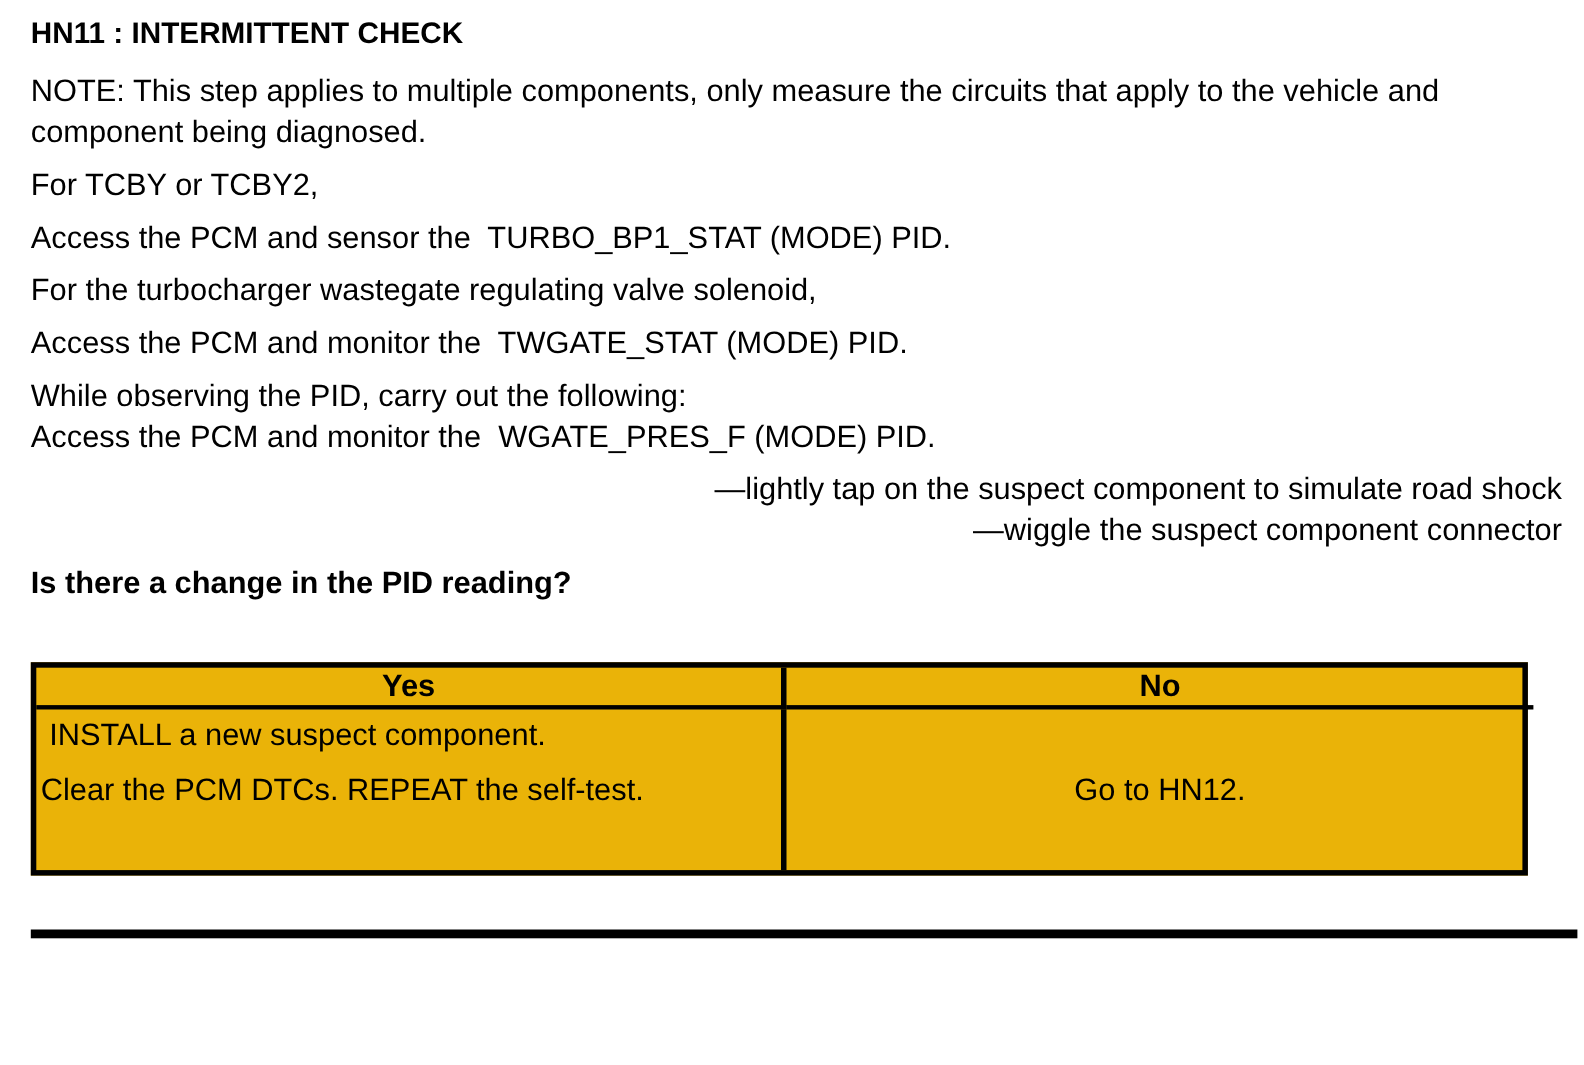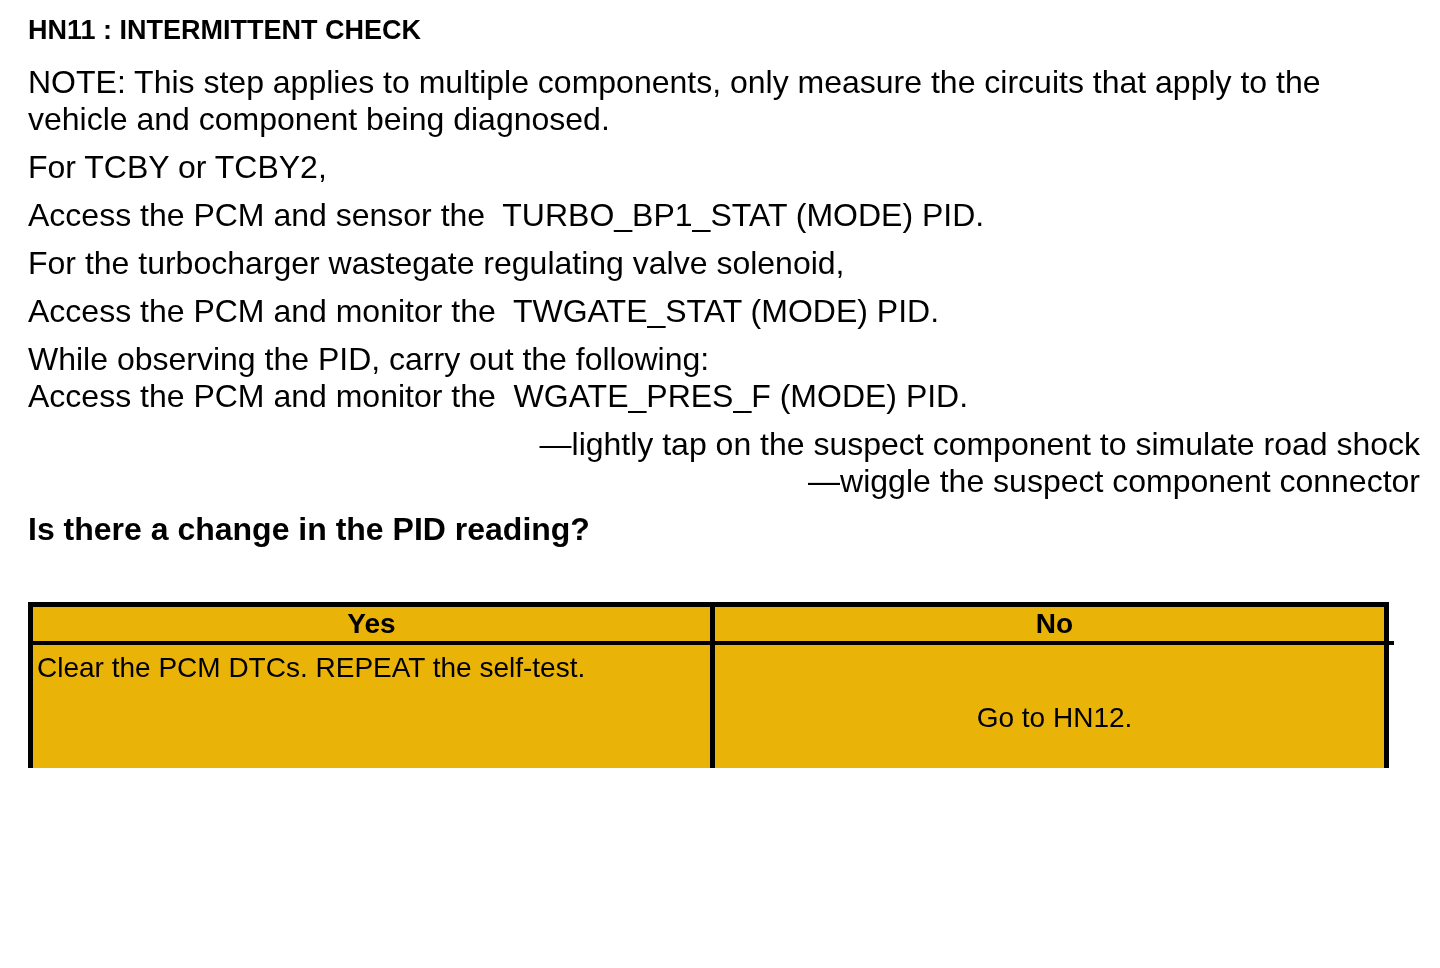--- a/index.html
+++ b/index.html
@@ -1,35 +1,35 @@
 <!DOCTYPE html>
 <html><head>
 <meta charset="utf-8">
 <style>
   * { margin: 0; padding: 0; box-sizing: border-box; }
   html, body { background: #ffffff; }
   .page {
     position: relative;
     width: 1440px;
-    height: 768px;
+    height: 968px;
     background: #ffffff;
     color: #000000;
     font-family: "Liberation Sans", "DejaVu Sans", sans-serif;
     padding: 14px 0 0 28px;
     overflow: hidden;
   }
   .step-title {
     font-size: 27px;
     font-weight: bold;
     line-height: 32px;
     margin-bottom: 18px;
     white-space: pre-wrap;
   }
   .line {
-    font-size: 32px;
+    font-size: 28px;
     line-height: 37px;
     margin-bottom: 11px;
     max-width: 1392px;
     white-space: pre-wrap;
   }
   .no-gap { margin-bottom: 0; }
   .sub { padding-left: 37px; text-align: right; }
   .question { font-weight: bold; margin-bottom: 4px; }
   .decision-table {
     display: grid;
@@ -87,20 +87,21 @@
   <p class="line">Access the PCM and monitor the  WGATE_PRES_F (MODE) PID.</p>
   <p class="line sub no-gap">—lightly tap on the suspect component to simulate road shock</p>
   <p class="line sub">—wiggle the suspect component connector</p>
 
   <p class="line question">Is there a change in the PID reading?</p>
 
   <div class="decision-table">
     <div class="th yes-col">Yes</div>
     <div class="th">No</div>
     <div class="td yes-col yes-cell">
+      <p> INSTALL a new suspect component.</p>
       <p>Clear the PCM DTCs. REPEAT the self-test.</p>
     </div>
     <div class="td no-cell">Go to HN12.</div>
   </div>
 
   <div class="bottom-rule"></div>
 
 </div>
 
 </body></html>

